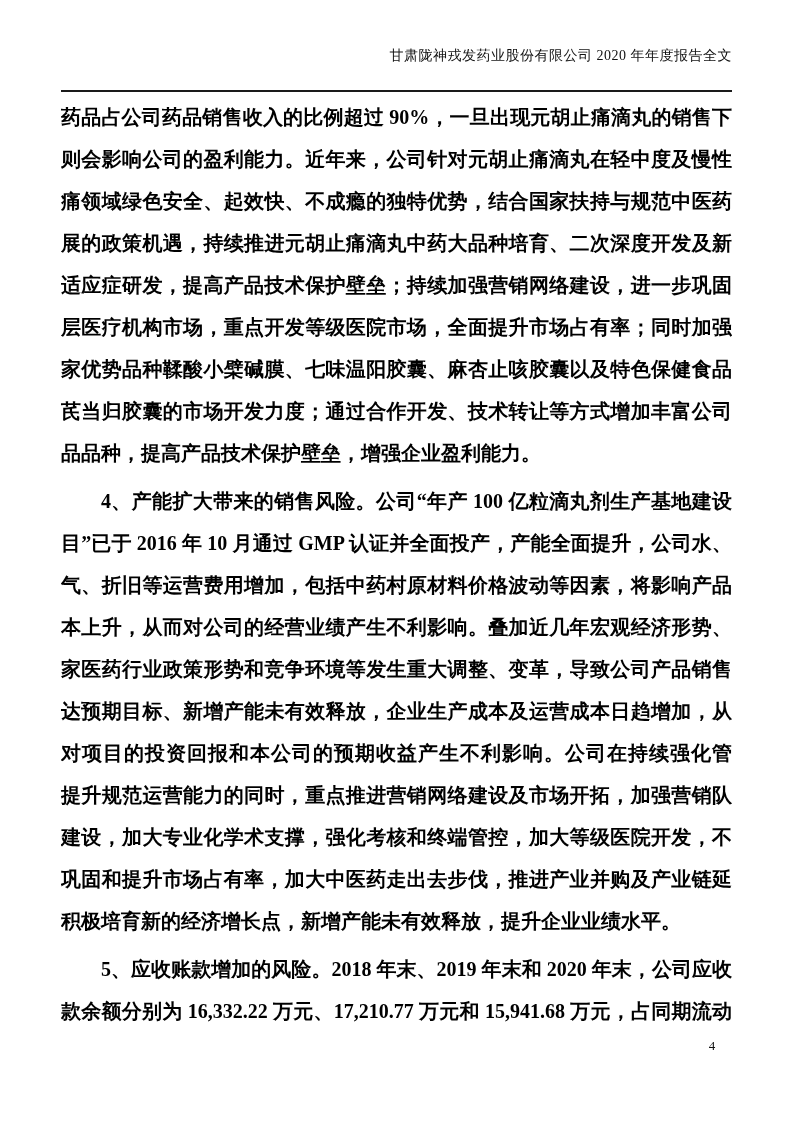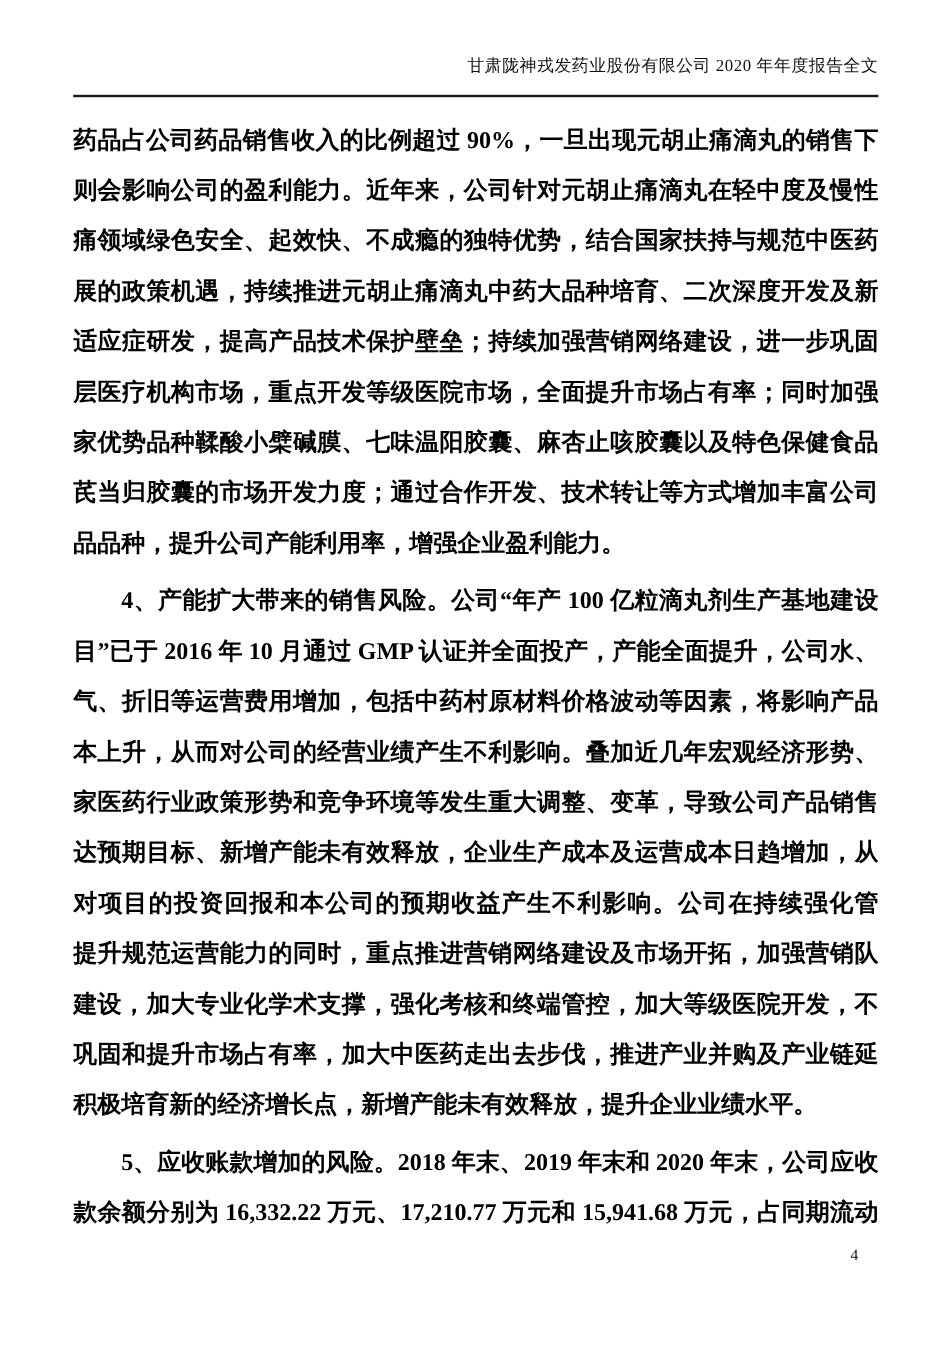--- a/index.html
+++ b/index.html
@@ -20,21 +20,21 @@
     position: absolute;
     left: 61px;
     top: 48px;
     width: 671px;
     text-align: right;
     font-size: 14px;
     font-weight: normal;
     color: #111111;
     letter-spacing: 0.5px;
     border-bottom: 2px solid #1a1a1a;
-    padding-bottom: 14px;
+    padding-bottom: 25px;
     line-height: 1.2;
   }
   .body-text {
     position: absolute;
     left: 61px;
     top: 96px;
     width: 671px;
     font-size: 20px;
     font-weight: bold;
     color: #000000;
@@ -79,21 +79,21 @@
   <main class="body-text" id="body-container">
       <div class="paragraph">
         <div class="line">药品占公司药品销售收入的比例超过 90%，一旦出现元胡止痛滴丸的销售下滑，</div>
         <div class="line">则会影响公司的盈利能力。近年来，公司针对元胡止痛滴丸在轻中度及慢性疼</div>
         <div class="line">痛领域绿色安全、起效快、不成瘾的独特优势，结合国家扶持与规范中医药发</div>
         <div class="line">展的政策机遇，持续推进元胡止痛滴丸中药大品种培育、二次深度开发及新增</div>
         <div class="line">适应症研发，提高产品技术保护壁垒；持续加强营销网络建设，进一步巩固基</div>
         <div class="line">层医疗机构市场，重点开发等级医院市场，全面提升市场占有率；同时加强独</div>
         <div class="line">家优势品种鞣酸小檗碱膜、七味温阳胶囊、麻杏止咳胶囊以及特色保健食品黄</div>
         <div class="line">芪当归胶囊的市场开发力度；通过合作开发、技术转让等方式增加丰富公司产</div>
-        <div class="line para-last">品品种，提升公司产能利用率，增强企业盈利能力。</div>
+        <div class="line para-last">品品种，提高产品技术保护壁垒，增强企业盈利能力。</div>
       </div>
       <div class="paragraph">
         <div class="line indent">4、产能扩大带来的销售风险。公司“年产 100 亿粒滴丸剂生产基地建设项</div>
         <div class="line">目”已于 2016 年 10 月通过 GMP 认证并全面投产，产能全面提升，公司水、电、</div>
         <div class="line">气、折旧等运营费用增加，包括中药村原材料价格波动等因素，将影响产品成</div>
         <div class="line">本上升，从而对公司的经营业绩产生不利影响。叠加近几年宏观经济形势、国</div>
         <div class="line">家医药行业政策形势和竞争环境等发生重大调整、变革，导致公司产品销售未</div>
         <div class="line">达预期目标、新增产能未有效释放，企业生产成本及运营成本日趋增加，从而</div>
         <div class="line">对项目的投资回报和本公司的预期收益产生不利影响。公司在持续强化管理、</div>
         <div class="line">提升规范运营能力的同时，重点推进营销网络建设及市场开拓，加强营销队伍</div>

